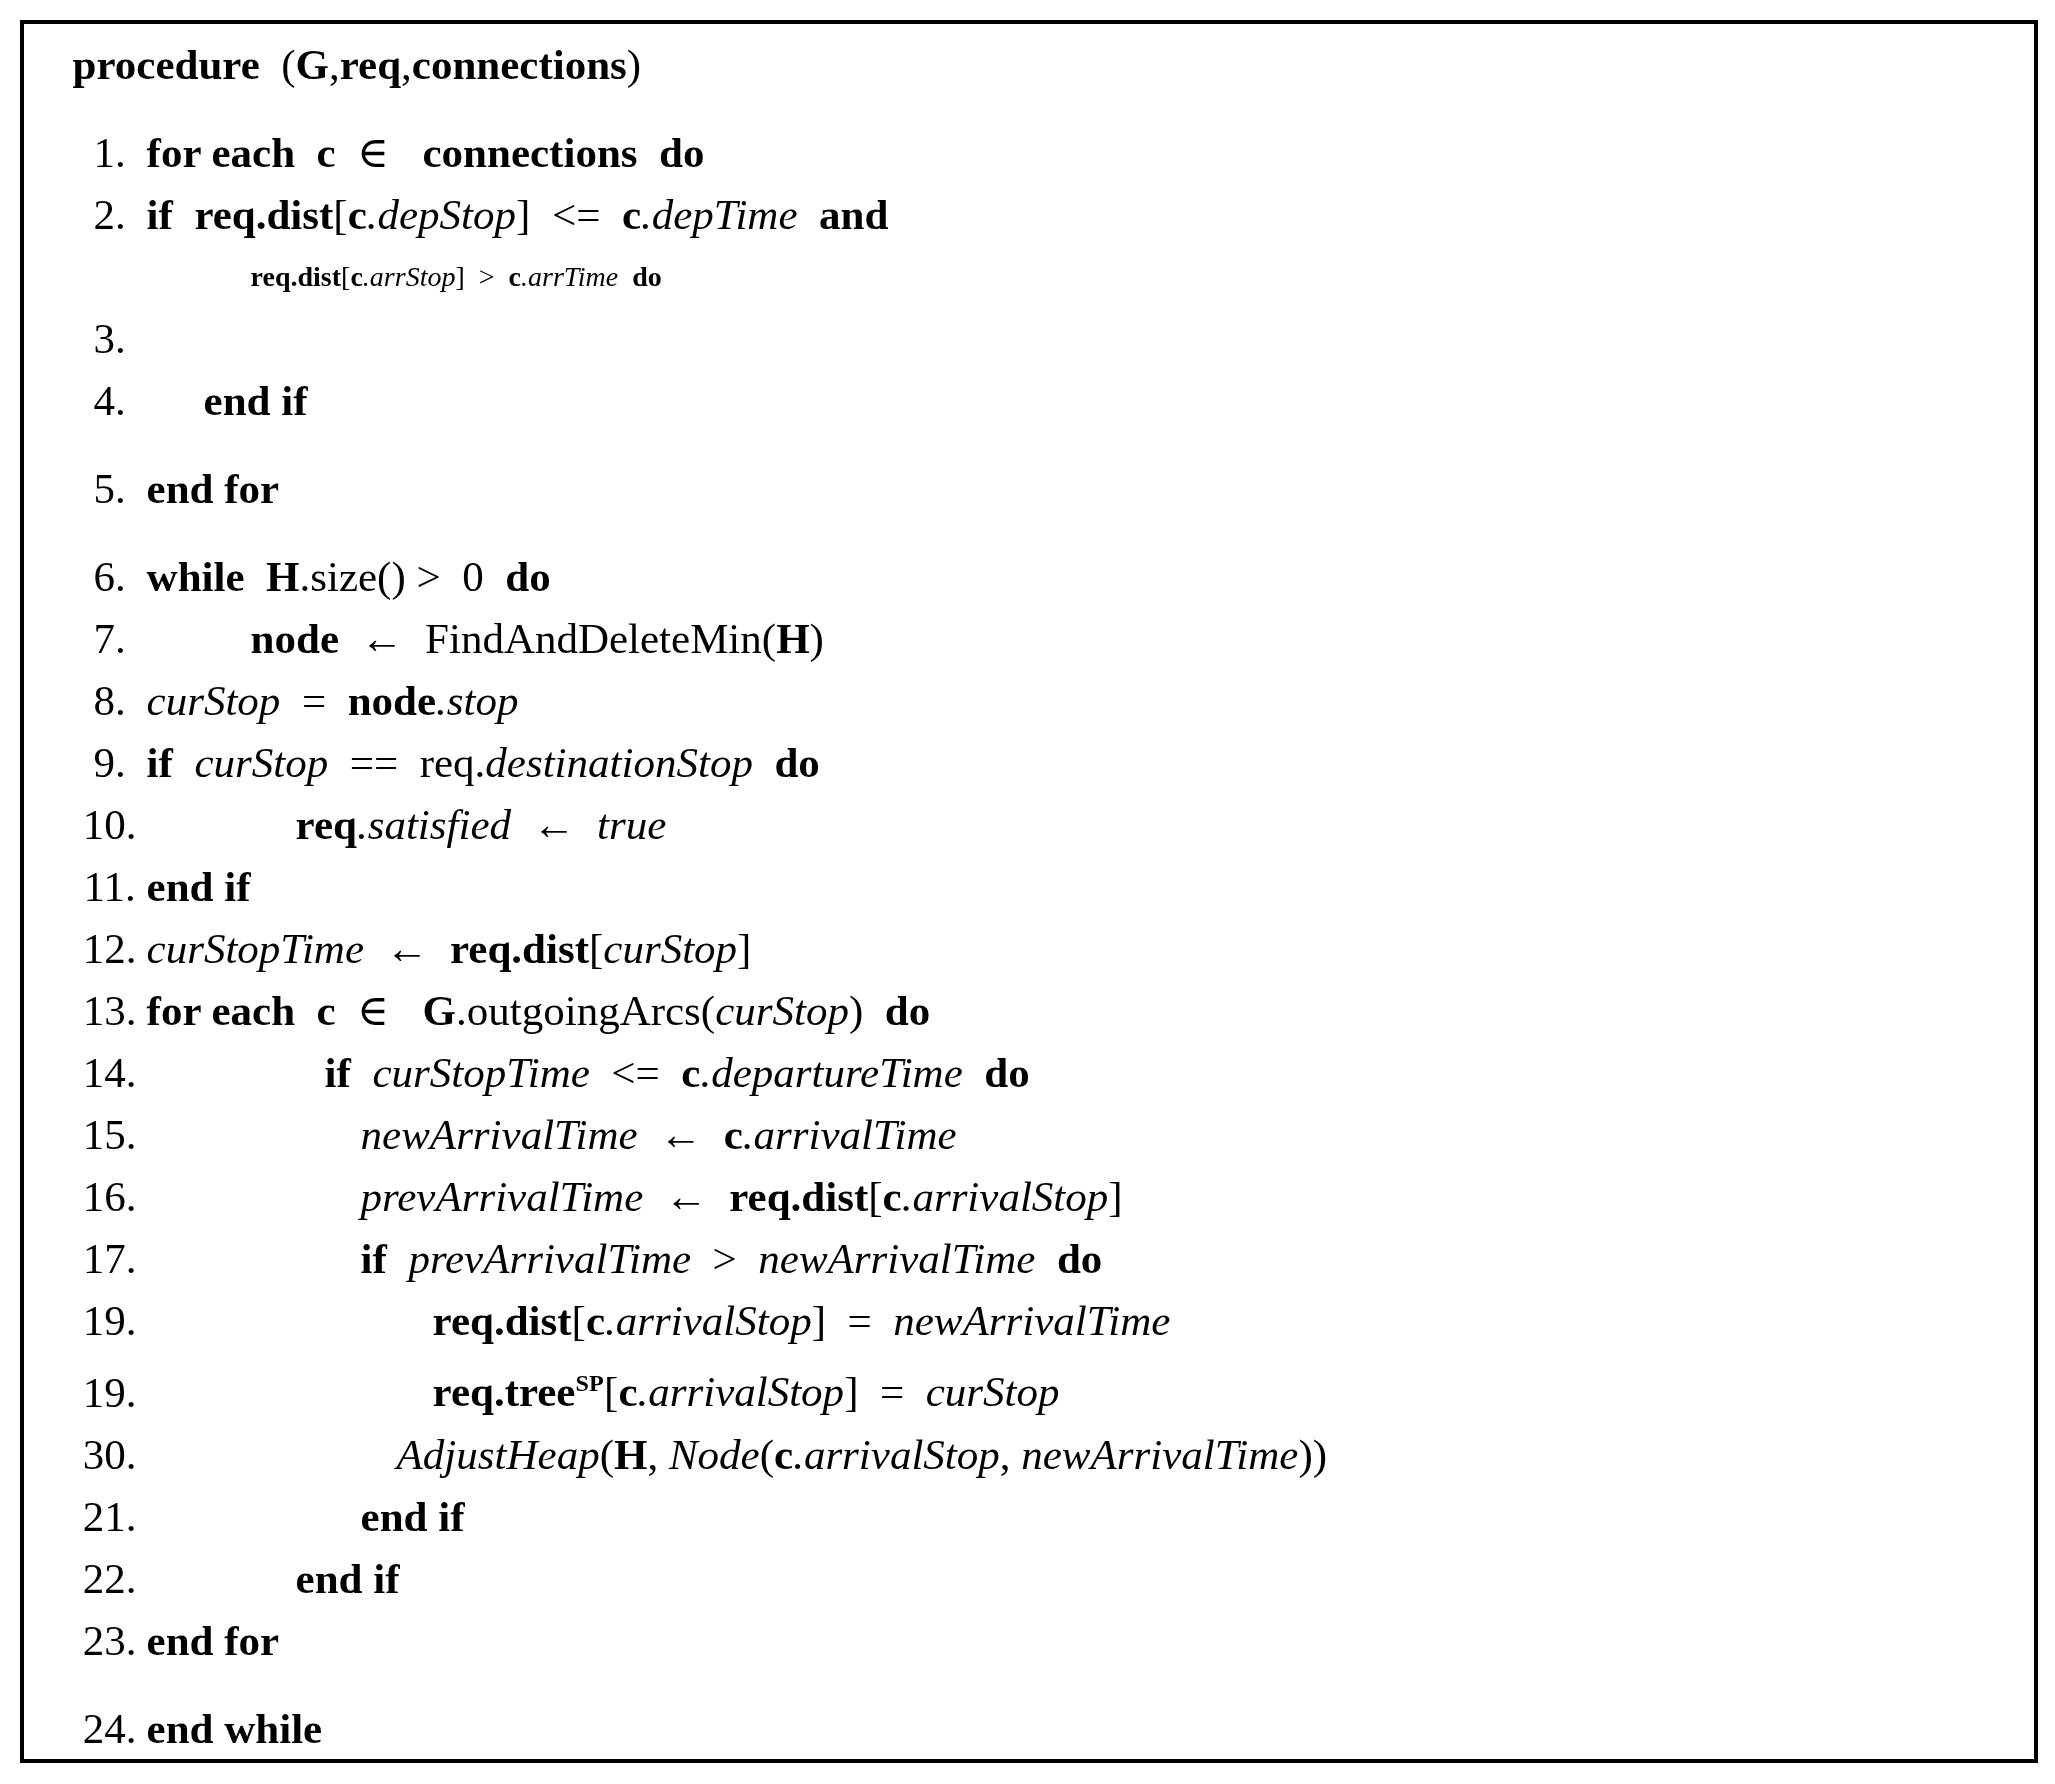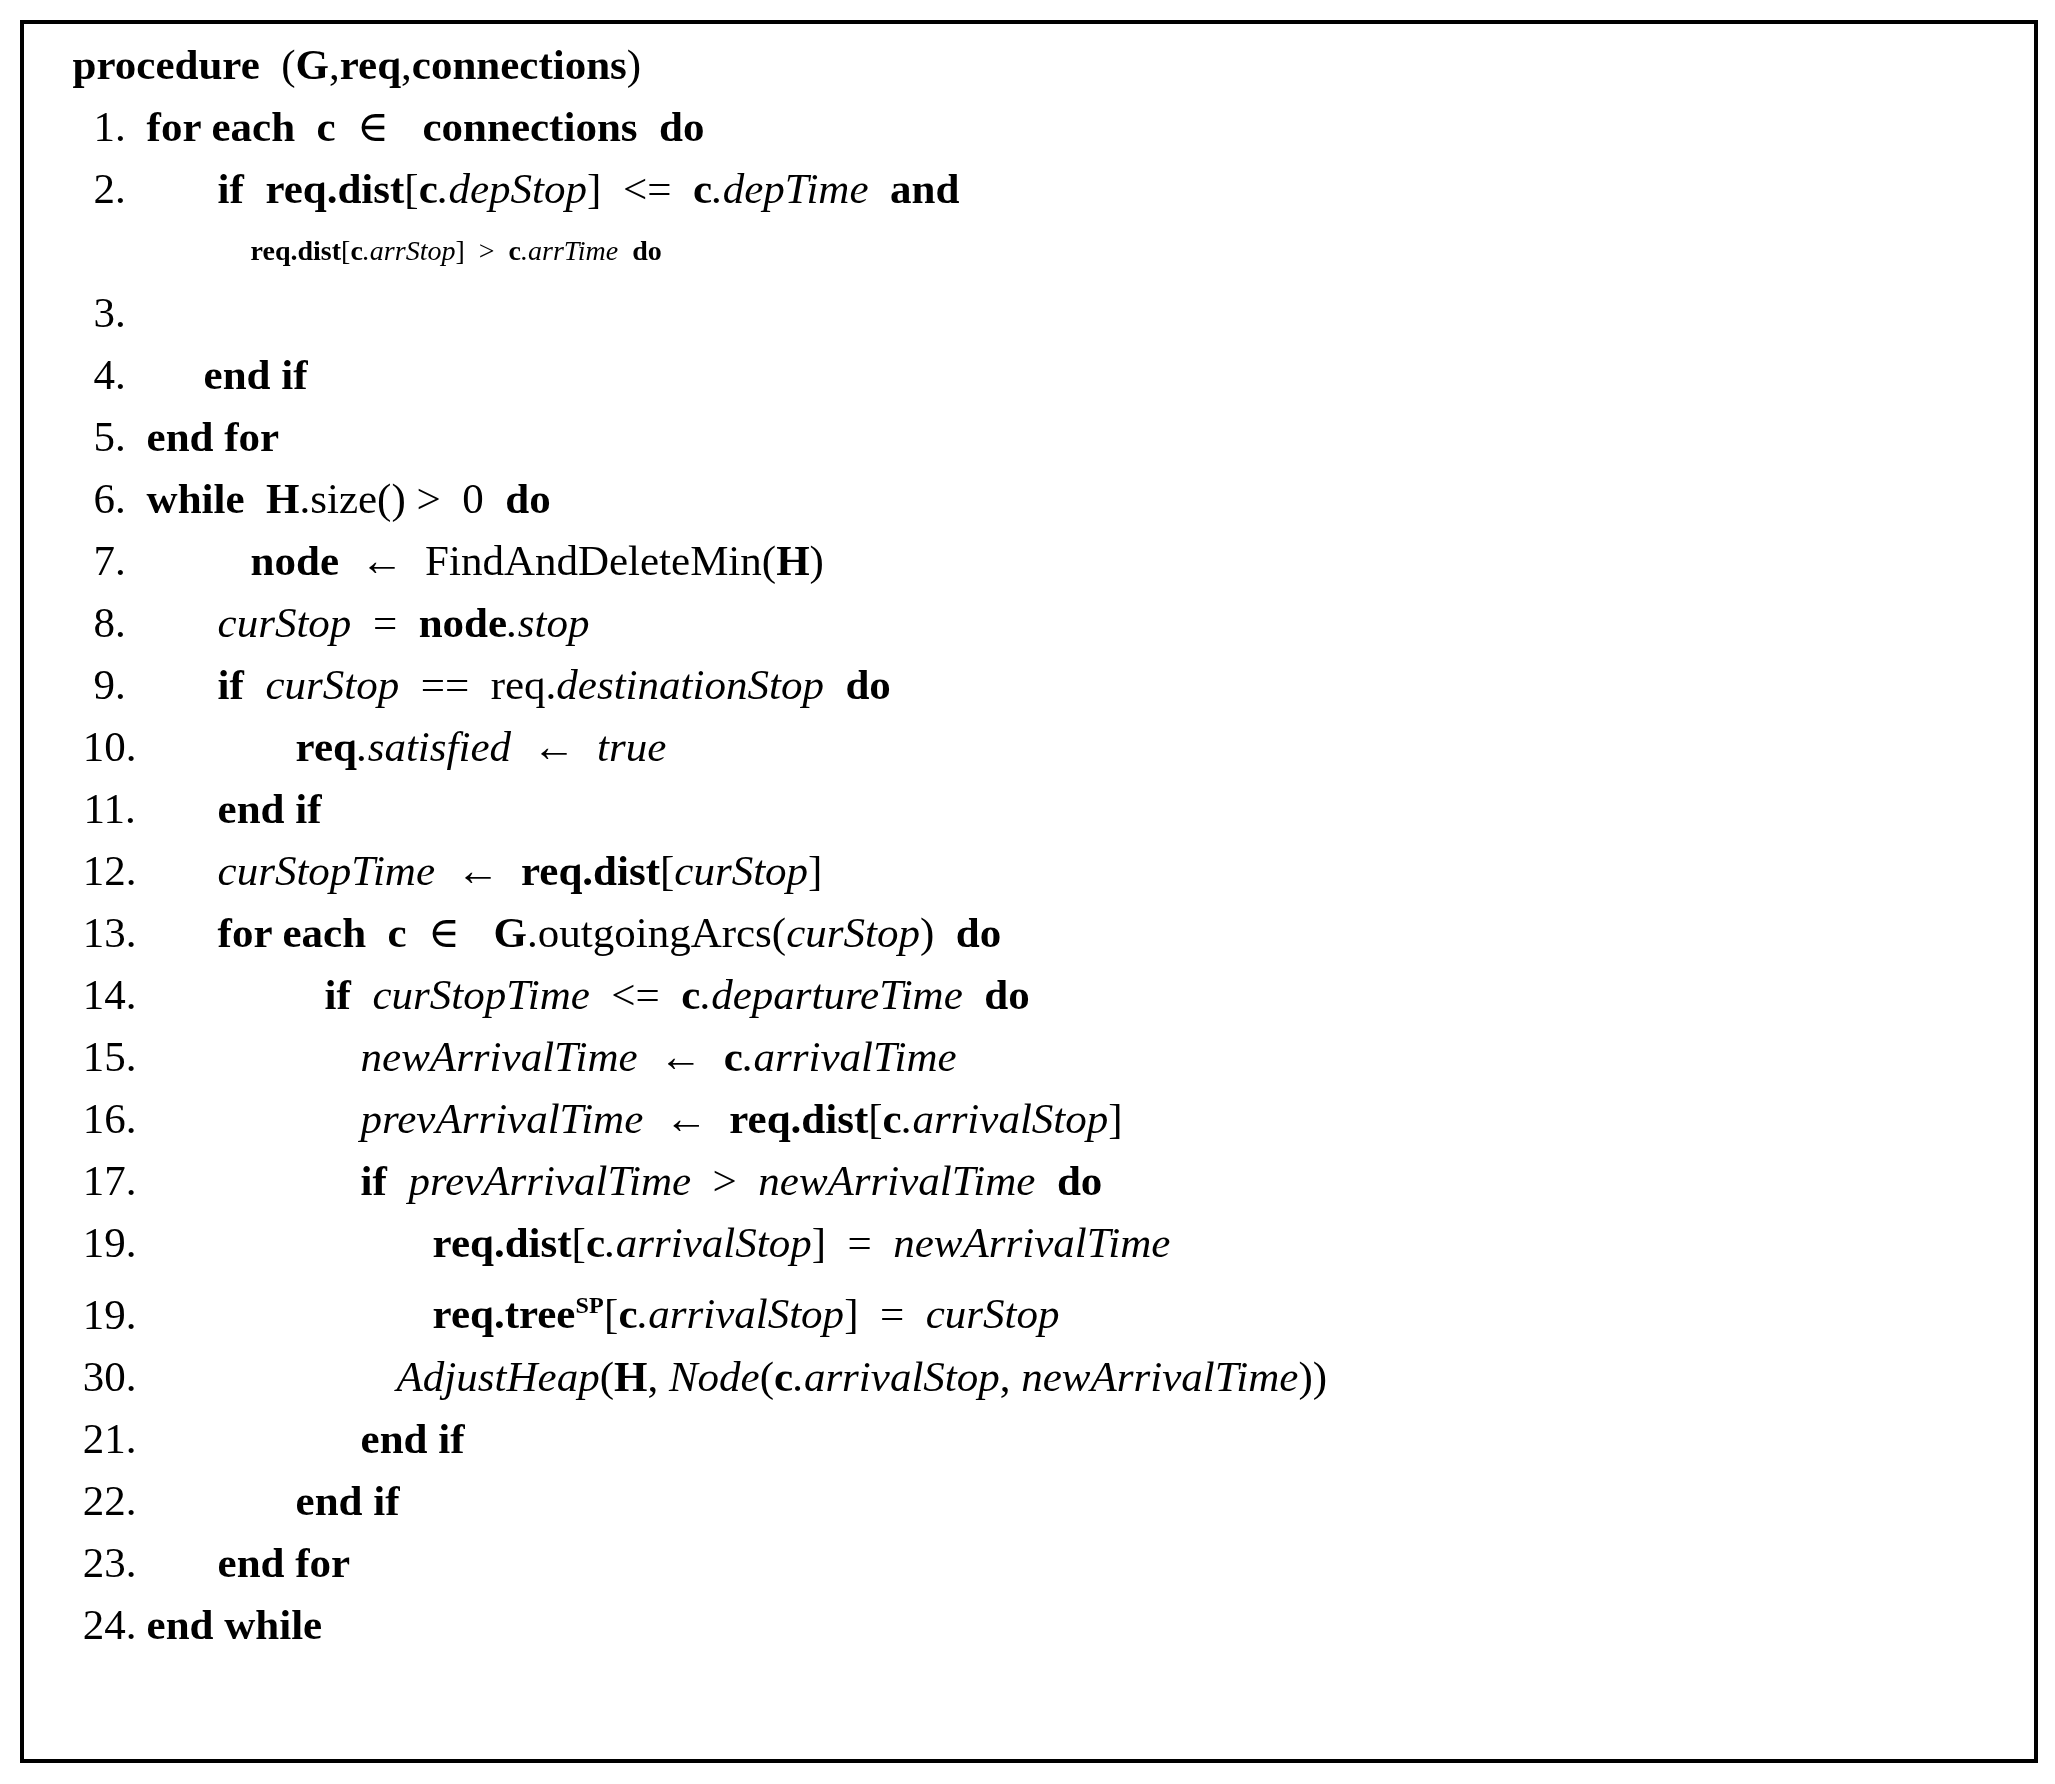--- a/index.html
+++ b/index.html
@@ -46,23 +46,23 @@
     box-sizing: content-box;
     font-weight: normal;
     font-style: normal;
   }
 
   .content {
     flex: 0 0 auto;
   }
 
   
-  .i0  { margin-left: 0px; }
+  .i0  { margin-left: 0px; margin-top: 26px; }
   .i1  { margin-left: 57px; }
-  .i2  { margin-left: 71px; }
+  .i2  { }
   .i3  { margin-left: 104px; }
   .i4  { margin-left: 113px; }
   .i5  { margin-left: 149px; }
   .i6  { margin-left: 178px; }
   .i7  { margin-left: 214px; }
   .i8  { margin-left: 250px; }
   .i9  { margin-left: 286px; }
 
   .header-line {
     display: flex;

